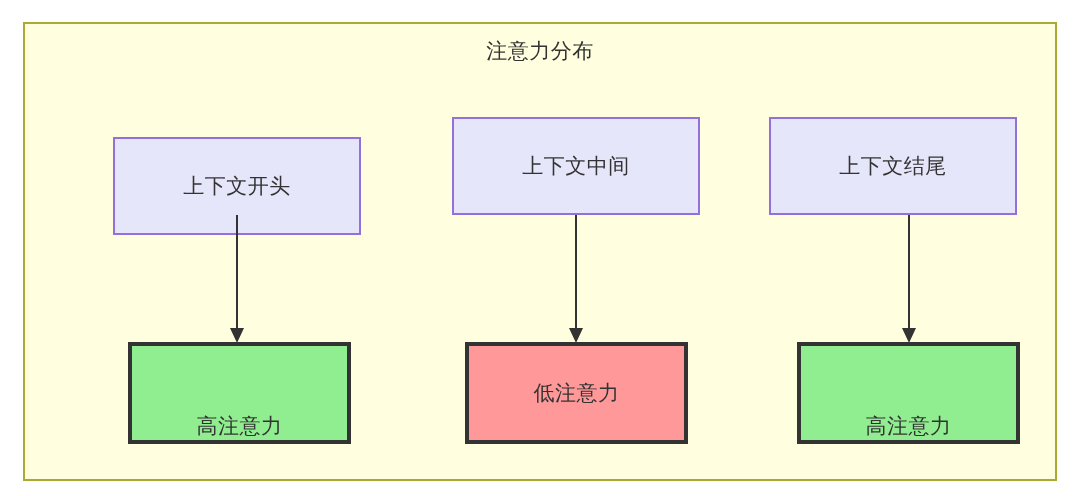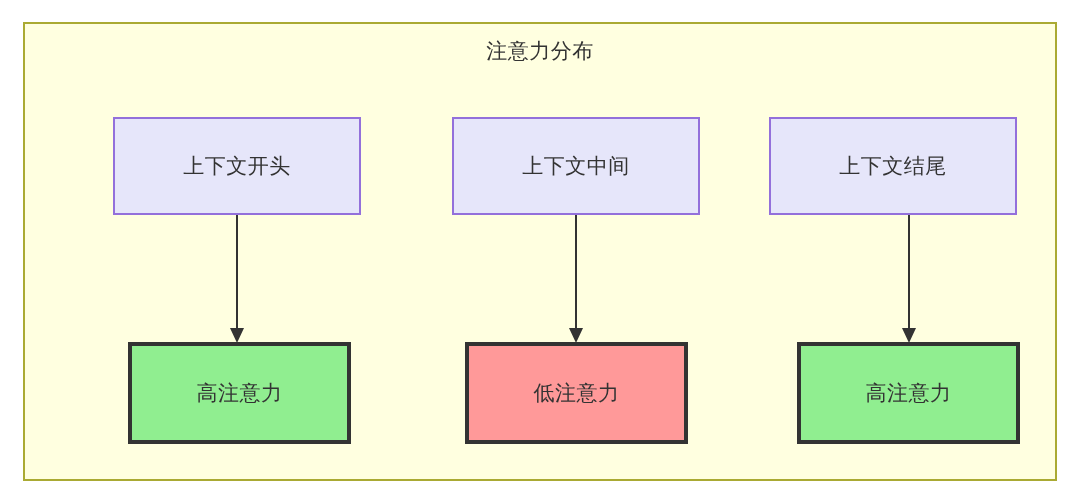--- a/index.html
+++ b/index.html
@@ -69,26 +69,27 @@
 
   .node.attention {
     width: 223px;
     height: 102px;
     top: 318px;
     border: 4px solid #333333;
   }
 
   .node.attention.high {
     background: #90ee90;
+    align-items: flex-end;
   }
   .node.attention.low {
     background: #ff9999;
   }
 
-  .ctx-a { left: 88px; }
+  .ctx-a { left: 88px; margin-top: 20px; }
   .ctx-b { left: 427px; align-items: center; }
   .ctx-c { left: 744px; }
 
   .att-a { left: 103px; }
   .att-b { left: 440px; }
   .att-c { left: 772px; }
 
   
   .edge {
     position: absolute;

